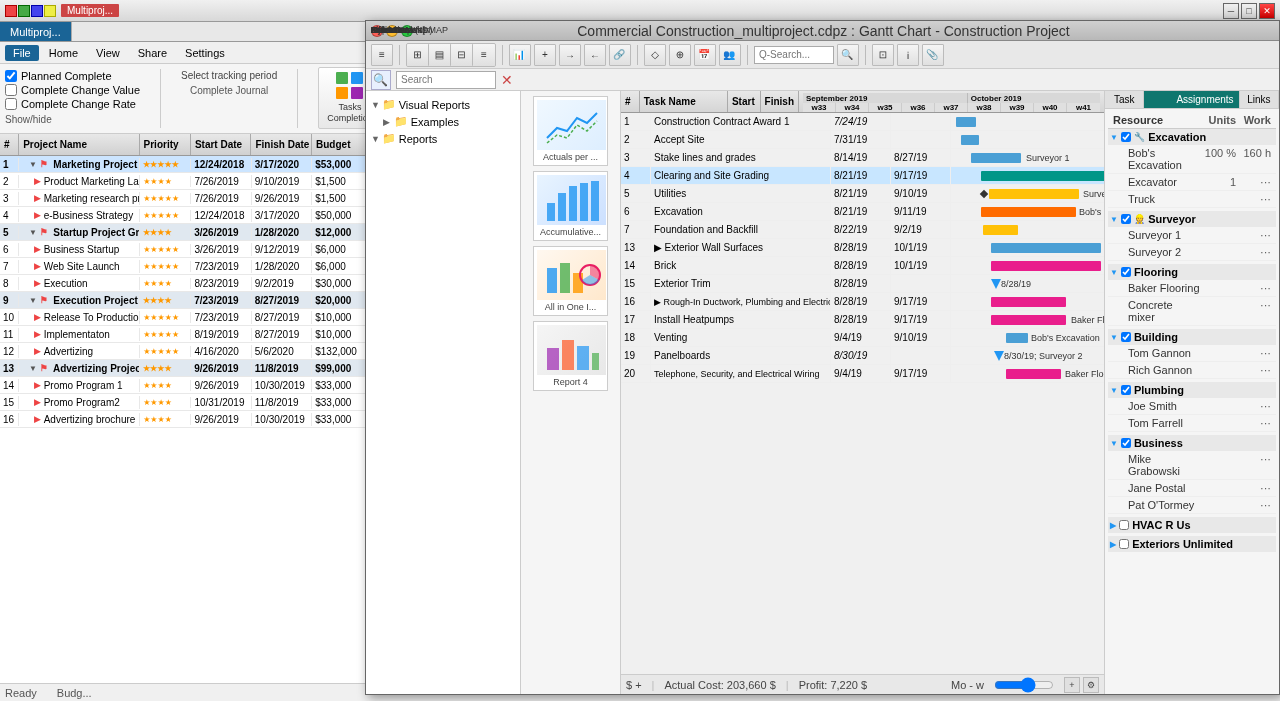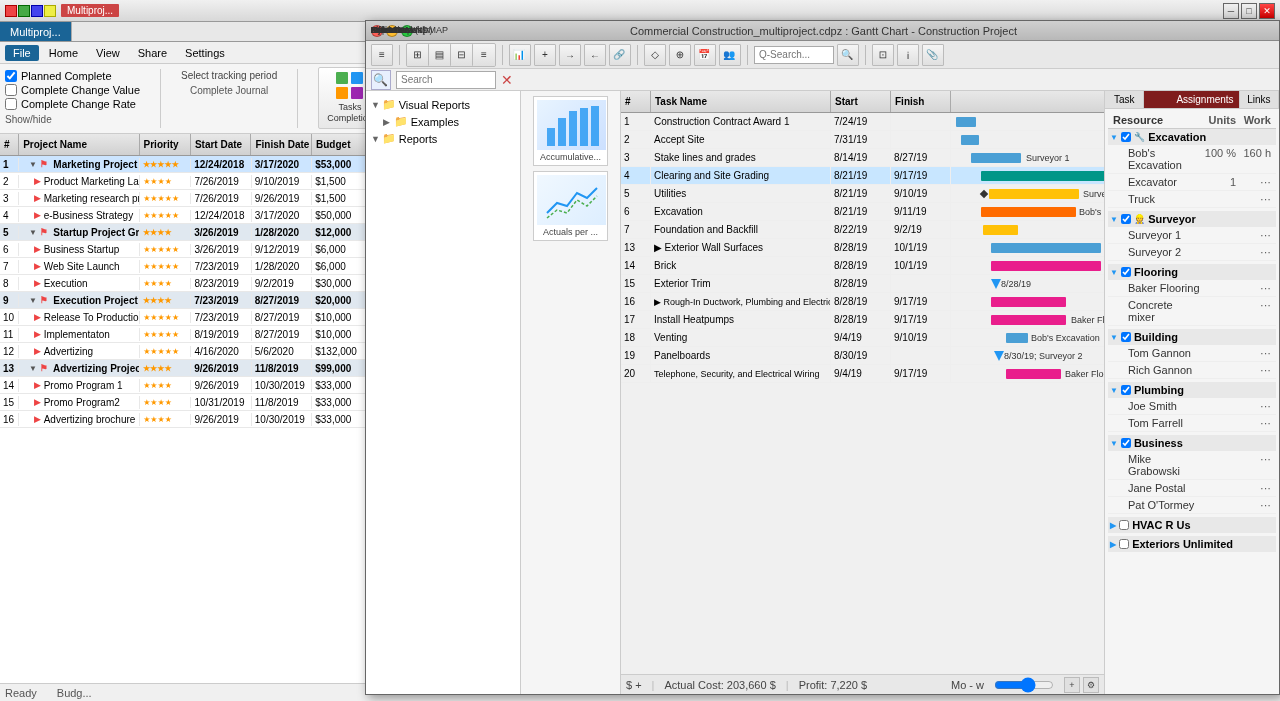--- a/index.html
+++ b/index.html
@@ -406,21 +406,21 @@
     }
     .right-tab {
       flex: 1;
       padding: 3px 5px;
       text-align: center;
       font-size: 10px;
       cursor: pointer;
       border-right: 1px solid #ccc;
     }
     .right-tab.active {
-      background: #7f1d1d;
+      background: #0f766e;
       color: white;
       padding-left: 32px;
     }
     .right-panel-body {
       flex: 1;
       overflow-y: auto;
       padding: 3px;
     }
     .rp-section {
       margin-bottom: 3px;
@@ -925,21 +925,21 @@
 
   <div class="gantt-win-wrapper">
     <div class="gantt-window" style="top: 20px; left: 365px; width: 915px; height: 675px;">
 
       <div class="gantt-win-titlebar">
         <div class="win-btns">
           <div class="win-btn btn-close"></div>
           <div class="win-btn btn-min"></div>
           <div class="win-btn btn-max"></div>
         </div>
-        <div style="flex:1;text-align:center;font-size:11px;color:#333;">Commercial Construction_multiproject.cdpz : Gantt Chart - Construction Project</div>
+        <div style="flex:1;text-align:center;font-size:14px;color:#333;">Commercial Construction_multiproject.cdpz : Gantt Chart - Construction Project</div>
         <div style="width:40px;"></div>
       </div>
 
       <div class="gantt-win-toolbar">
         <div class="gw-btn">≡</div>
         <div class="gw-sep"></div>
         <div class="gw-btn-group">
           <div class="gw-btn">⊞</div>
           <div class="gw-btn">▤</div>
           <div class="gw-btn">⊟</div>
@@ -1000,57 +1000,101 @@
           </div>
           <div class="tree-item">
             <span class="tree-arrow">▼</span>
             <span class="tree-folder">📁</span>
             <span>Reports</span>
           </div>
         </div>
 
         <div class="reports-panel">
           <div class="report-thumb">
+            <div class="report-img" style="background:linear-gradient(135deg,#f0f8ff,#ddeeff);">
+              <svg width="60" height="45" viewBox="0 0 60 45">
+                <polyline points="5,35 15,25 25,28 35,15 45,20 55,10" fill="none" stroke="#2196F3" stroke-width="2"></polyline>
+                <polyline points="5,40 15,32 25,35 35,22 45,28 55,18" fill="none" stroke="#4CAF50" stroke-width="1.5" stroke-dasharray="3,2"></polyline>
+              </svg>
+            </div>
+            <div class="report-name">Actuals per ...</div>
+          </div>
+          <div class="report-thumb">
             <div class="report-img" style="background:linear-gradient(135deg,#e8f4ff,#cce0ff);">
               <svg width="60" height="45" viewBox="0 0 60 45">
                 <rect x="5" y="25" width="8" height="18" fill="#2196F3" opacity="0.8"></rect>
                 <rect x="16" y="15" width="8" height="28" fill="#2196F3" opacity="0.8"></rect>
                 <rect x="27" y="8" width="8" height="35" fill="#2196F3" opacity="0.8"></rect>
                 <rect x="38" y="5" width="8" height="38" fill="#2196F3" opacity="0.8"></rect>
                 <rect x="49" y="3" width="8" height="40" fill="#2196F3" opacity="0.8"></rect>
               </svg>
             </div>
             <div class="report-name">Accumulative...</div>
           </div>
           <div class="report-thumb">
-            <div class="report-img" style="background:linear-gradient(135deg,#f0f8ff,#ddeeff);">
+            <div class="report-img" style="background:linear-gradient(135deg,#fff8f0,#ffe8cc);">
               <svg width="60" height="45" viewBox="0 0 60 45">
-                <polyline points="5,35 15,25 25,28 35,15 45,20 55,10" fill="none" stroke="#2196F3" stroke-width="2"></polyline>
-                <polyline points="5,40 15,32 25,35 35,22 45,28 55,18" fill="none" stroke="#4CAF50" stroke-width="1.5" stroke-dasharray="3,2"></polyline>
+                <rect x="5" y="15" width="10" height="25" fill="#2196F3" opacity="0.8"></rect>
+                <rect x="18" y="10" width="10" height="30" fill="#4CAF50" opacity="0.8"></rect>
+                <rect x="31" y="20" width="10" height="20" fill="#FF9800" opacity="0.8"></rect>
+                <circle cx="48" cy="22" r="10" fill="none" stroke="#e91e63" stroke-width="2"></circle>
+                <path d="M48,22 L48,12 A10,10 0 0,1 57,27 Z" fill="#e91e63" opacity="0.5"></path>
+                <path d="M48,22 L57,27 A10,10 0 0,1 40,27 Z" fill="#2196F3" opacity="0.5"></path>
               </svg>
             </div>
-            <div class="report-name">Actuals per ...</div>
+            <div class="report-name">All in One I...</div>
+          </div>
+          <div class="report-thumb">
+            <div class="report-img" style="background:linear-gradient(135deg,#f5f5f5,#e8e8e8);">
+              <svg width="60" height="45" viewBox="0 0 60 45">
+                <rect x="5" y="20" width="12" height="22" fill="#9C27B0" opacity="0.7"></rect>
+                <rect x="20" y="12" width="12" height="30" fill="#FF5722" opacity="0.7"></rect>
+                <rect x="35" y="18" width="12" height="24" fill="#2196F3" opacity="0.7"></rect>
+                <rect x="50" y="25" width="7" height="17" fill="#4CAF50" opacity="0.7"></rect>
+              </svg>
+            </div>
+            <div class="report-name">Report 4</div>
           </div>
         </div>
 
         <div class="gantt-win-main">
 
           <div class="gantt-win-table-header">
             <div class="gwt-th gwt-col-num">#</div>
             <div class="gwt-th gwt-col-task">Task Name</div>
             <div class="gwt-th gwt-col-start">Start</div>
             <div class="gwt-th gwt-col-finish">Finish</div>
+            <div class="gwt-th" style="flex:1;border-right:none;">
+
+              <div style="width:100%;height:100%;display:flex;flex-direction:column;">
+                <div style="display:flex;height:10px;width:100%;background:#d8d8d8;">
+                  <div style="flex:5;border-right:1px solid #bbb;font-size:8px;padding:1px 3px;font-weight:bold;">September 2019</div>
+                  <div style="flex:4;font-size:8px;padding:1px 3px;font-weight:bold;">October 2019</div>
+                </div>
+                <div style="display:flex;height:11px;width:100%;background:#e0e0e0;">
+                  <div style="width:33px;border-right:1px solid #ccc;font-size:8px;text-align:center;display:flex;align-items:center;justify-content:center;">w33</div>
+                  <div style="width:33px;border-right:1px solid #ccc;font-size:8px;text-align:center;display:flex;align-items:center;justify-content:center;">w34</div>
+                  <div style="width:33px;border-right:1px solid #ccc;font-size:8px;text-align:center;display:flex;align-items:center;justify-content:center;">w35</div>
+                  <div style="width:33px;border-right:1px solid #ccc;font-size:8px;text-align:center;display:flex;align-items:center;justify-content:center;">w36</div>
+                  <div style="width:33px;border-right:1px solid #ccc;font-size:8px;text-align:center;display:flex;align-items:center;justify-content:center;">w37</div>
+                  <div style="width:33px;border-right:1px solid #ccc;font-size:8px;text-align:center;display:flex;align-items:center;justify-content:center;">w38</div>
+                  <div style="width:33px;border-right:1px solid #ccc;font-size:8px;text-align:center;display:flex;align-items:center;justify-content:center;">w39</div>
+                  <div style="width:33px;border-right:1px solid #ccc;font-size:8px;text-align:center;display:flex;align-items:center;justify-content:center;">w40</div>
+                  <div style="width:33px;font-size:8px;text-align:center;display:flex;align-items:center;justify-content:center;">w41</div>
+                </div>
+              </div>
+            </div>
           </div>
 
           <div class="gantt-rows">
 
             <div class="gw-row">
               <div class="gw-td gwt-col-num" style="width:30px;">1</div>
               <div class="gw-td gwt-col-task" style="width:180px;">Construction Contract Award 1</div>
-              <div class="gw-td gwt-col-start" style="width:60px;">7/24/19</div>
+              <div class="gw-td gwt-col-start" style="width:60px;font-style:italic;">7/24/19</div>
               <div class="gw-td gwt-col-finish" style="width:60px;"></div>
               <div class="gw-gantt-cell">
                 <div class="gw-bar gw-bar-blue" style="left:5px;width:20px;"></div>
               </div>
             </div>
 
             <div class="gw-row">
               <div class="gw-td" style="width:30px;">2</div>
               <div class="gw-td" style="width:180px;">Accept Site</div>
               <div class="gw-td" style="width:60px;">7/31/19</div>
@@ -1175,21 +1219,21 @@
               <div class="gw-td" style="width:60px;">9/10/19</div>
               <div class="gw-gantt-cell">
                 <div class="gw-bar gw-bar-blue" style="left:55px;width:22px;"></div>
                 <span class="gw-label" style="left:80px;">Bob's Excavation</span>
               </div>
             </div>
 
             <div class="gw-row">
               <div class="gw-td" style="width:30px;">19</div>
               <div class="gw-td" style="width:180px;">Panelboards</div>
-              <div class="gw-td" style="width:60px;">8/30/19</div>
+              <div class="gw-td" style="width:60px;font-style:italic;">8/30/19</div>
               <div class="gw-td" style="width:60px;"></div>
               <div class="gw-gantt-cell">
                 <div style="position:absolute;left:43px;top:4px;width:0;height:0;border-left:5px solid transparent;border-right:5px solid transparent;border-top:10px solid #2196F3;"></div>
                 <span class="gw-label" style="left:53px;">8/30/19; Surveyor 2</span>
               </div>
             </div>
 
             <div class="gw-row">
               <div class="gw-td" style="width:30px;">20</div>
               <div class="gw-td" style="width:180px;font-size:9px;">Telephone, Security, and Electrical Wiring</div>

